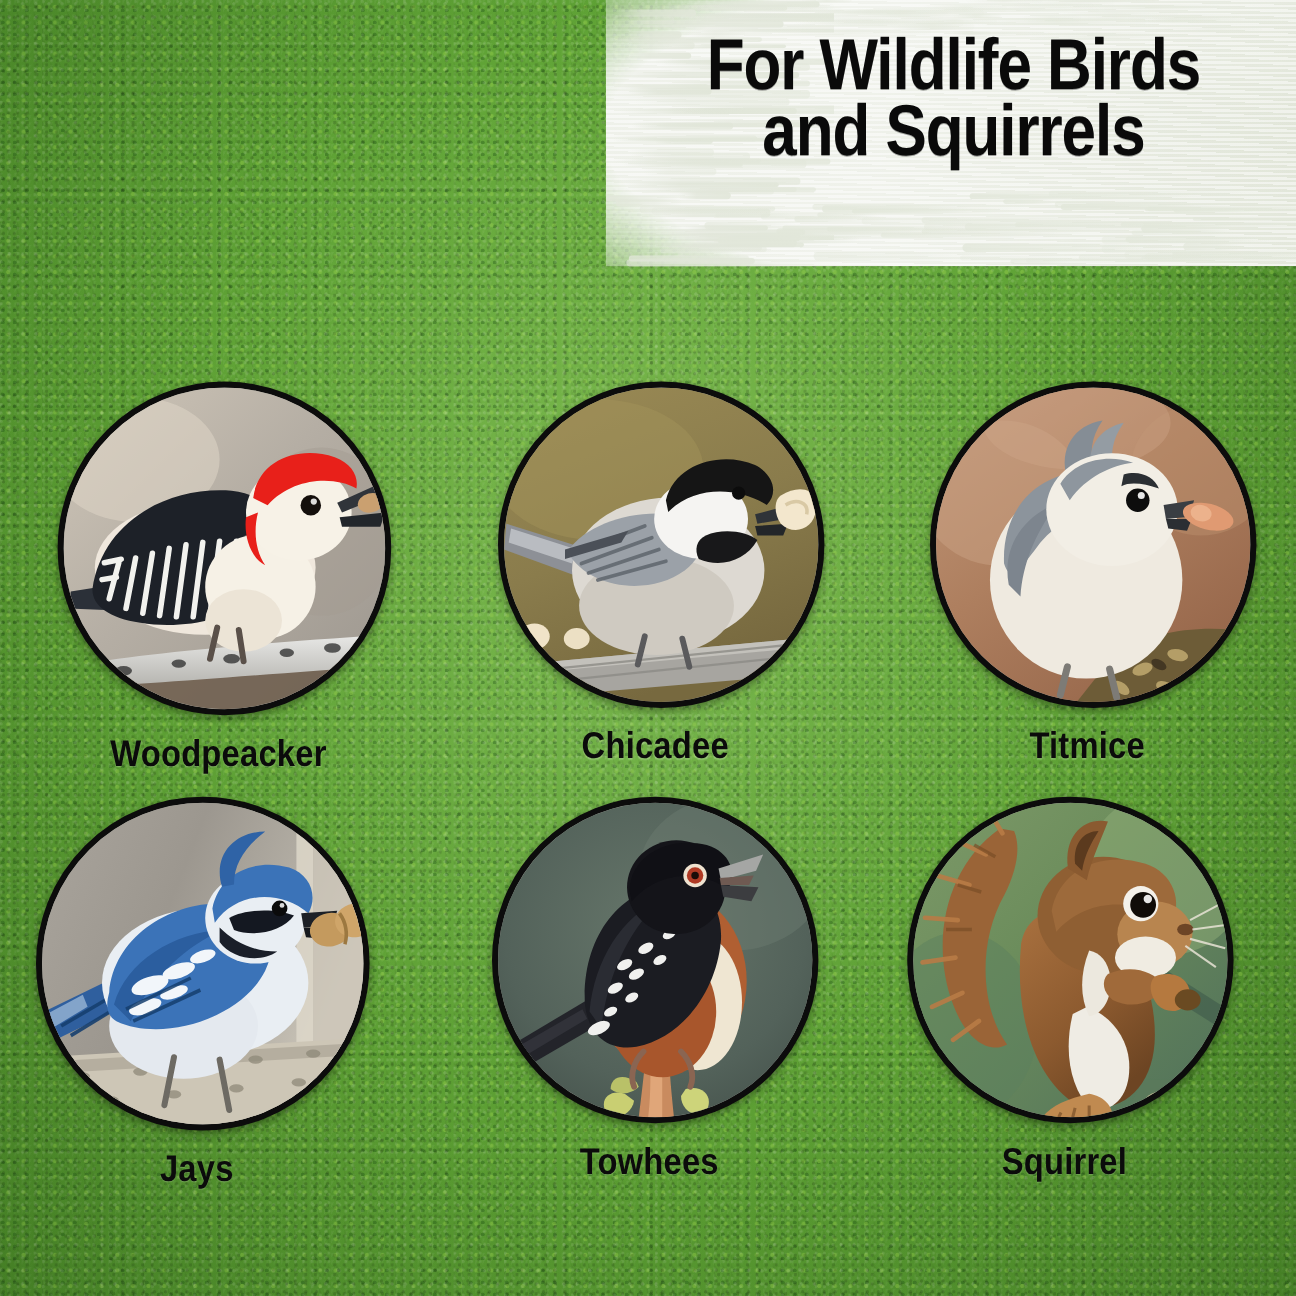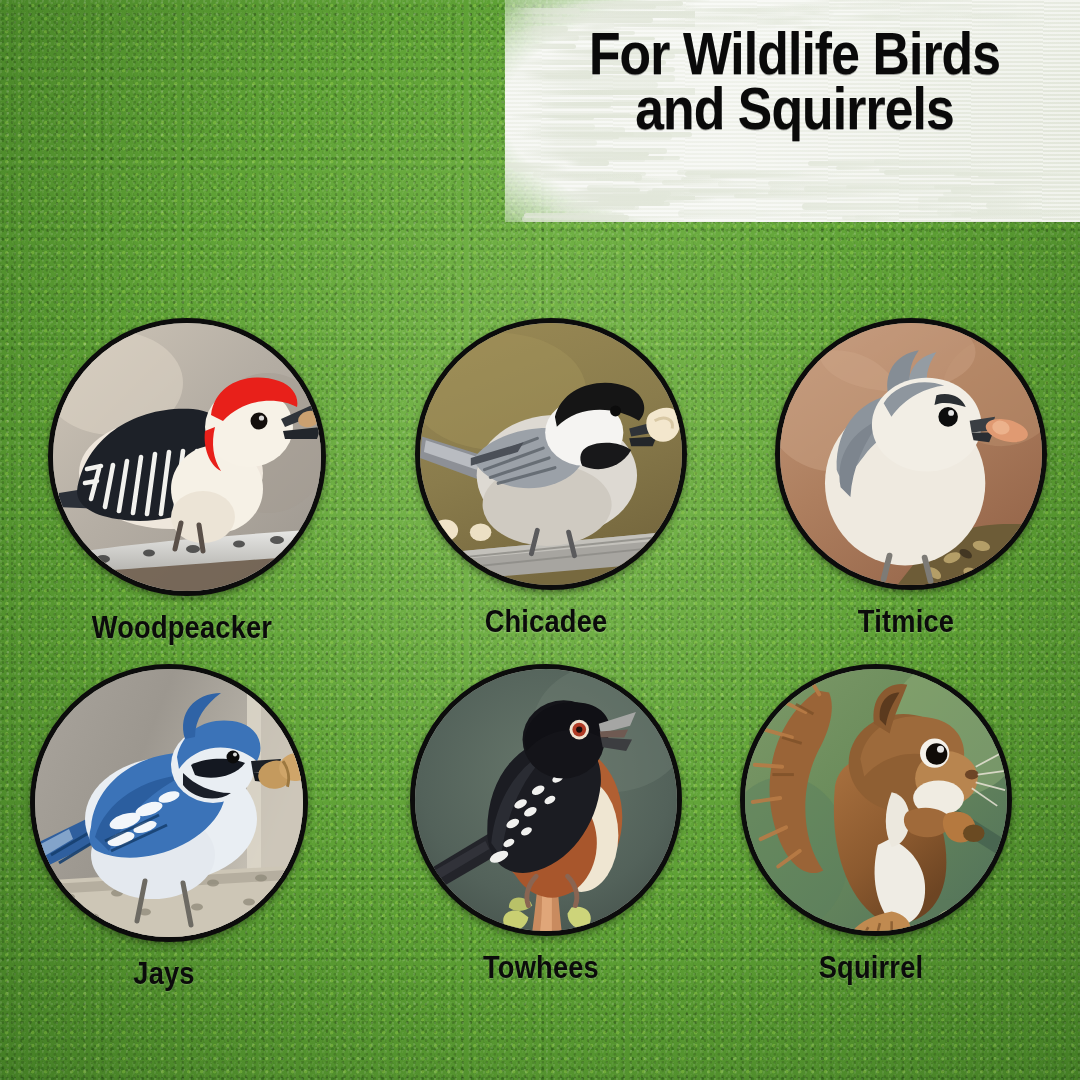--- a/index.html
+++ b/index.html
@@ -89,21 +89,21 @@
     transform-origin:50% 0;
     text-shadow:0 1px 0 rgba(0,0,0,.35);
     white-space:pre-line;
   }
 
   
   .grid{position:absolute;left:0;top:318px;width:1080px;}
   .row{position:relative;height:346px;}
   .cell{position:absolute;width:300px;}
   .cell.c0{left:48px;} .cell.c1{left:415px;} .cell.c2{left:775px;}
-  .row.r1 .cell.c0{left:30px;} .row.r1 .cell.c1{left:410px;} .row.r1 .cell.c2{left:740px;}
+  .row.r1 .cell.c0{left:30px;} .row.r1 .cell.c1{left:410px;} .row.r1 .cell.c2{left:756px;}
 
   .circle{
     position:relative;width:268px;height:268px;border-radius:50%;
     border:5px solid #0c0c0c;
     overflow:hidden;
     box-shadow:0 3px 7px rgba(0,0,0,.35);
     background:#9a9a92;
   }
   .cell.c1 .circle,.cell.c2 .circle{width:262px;height:262px;}
 

